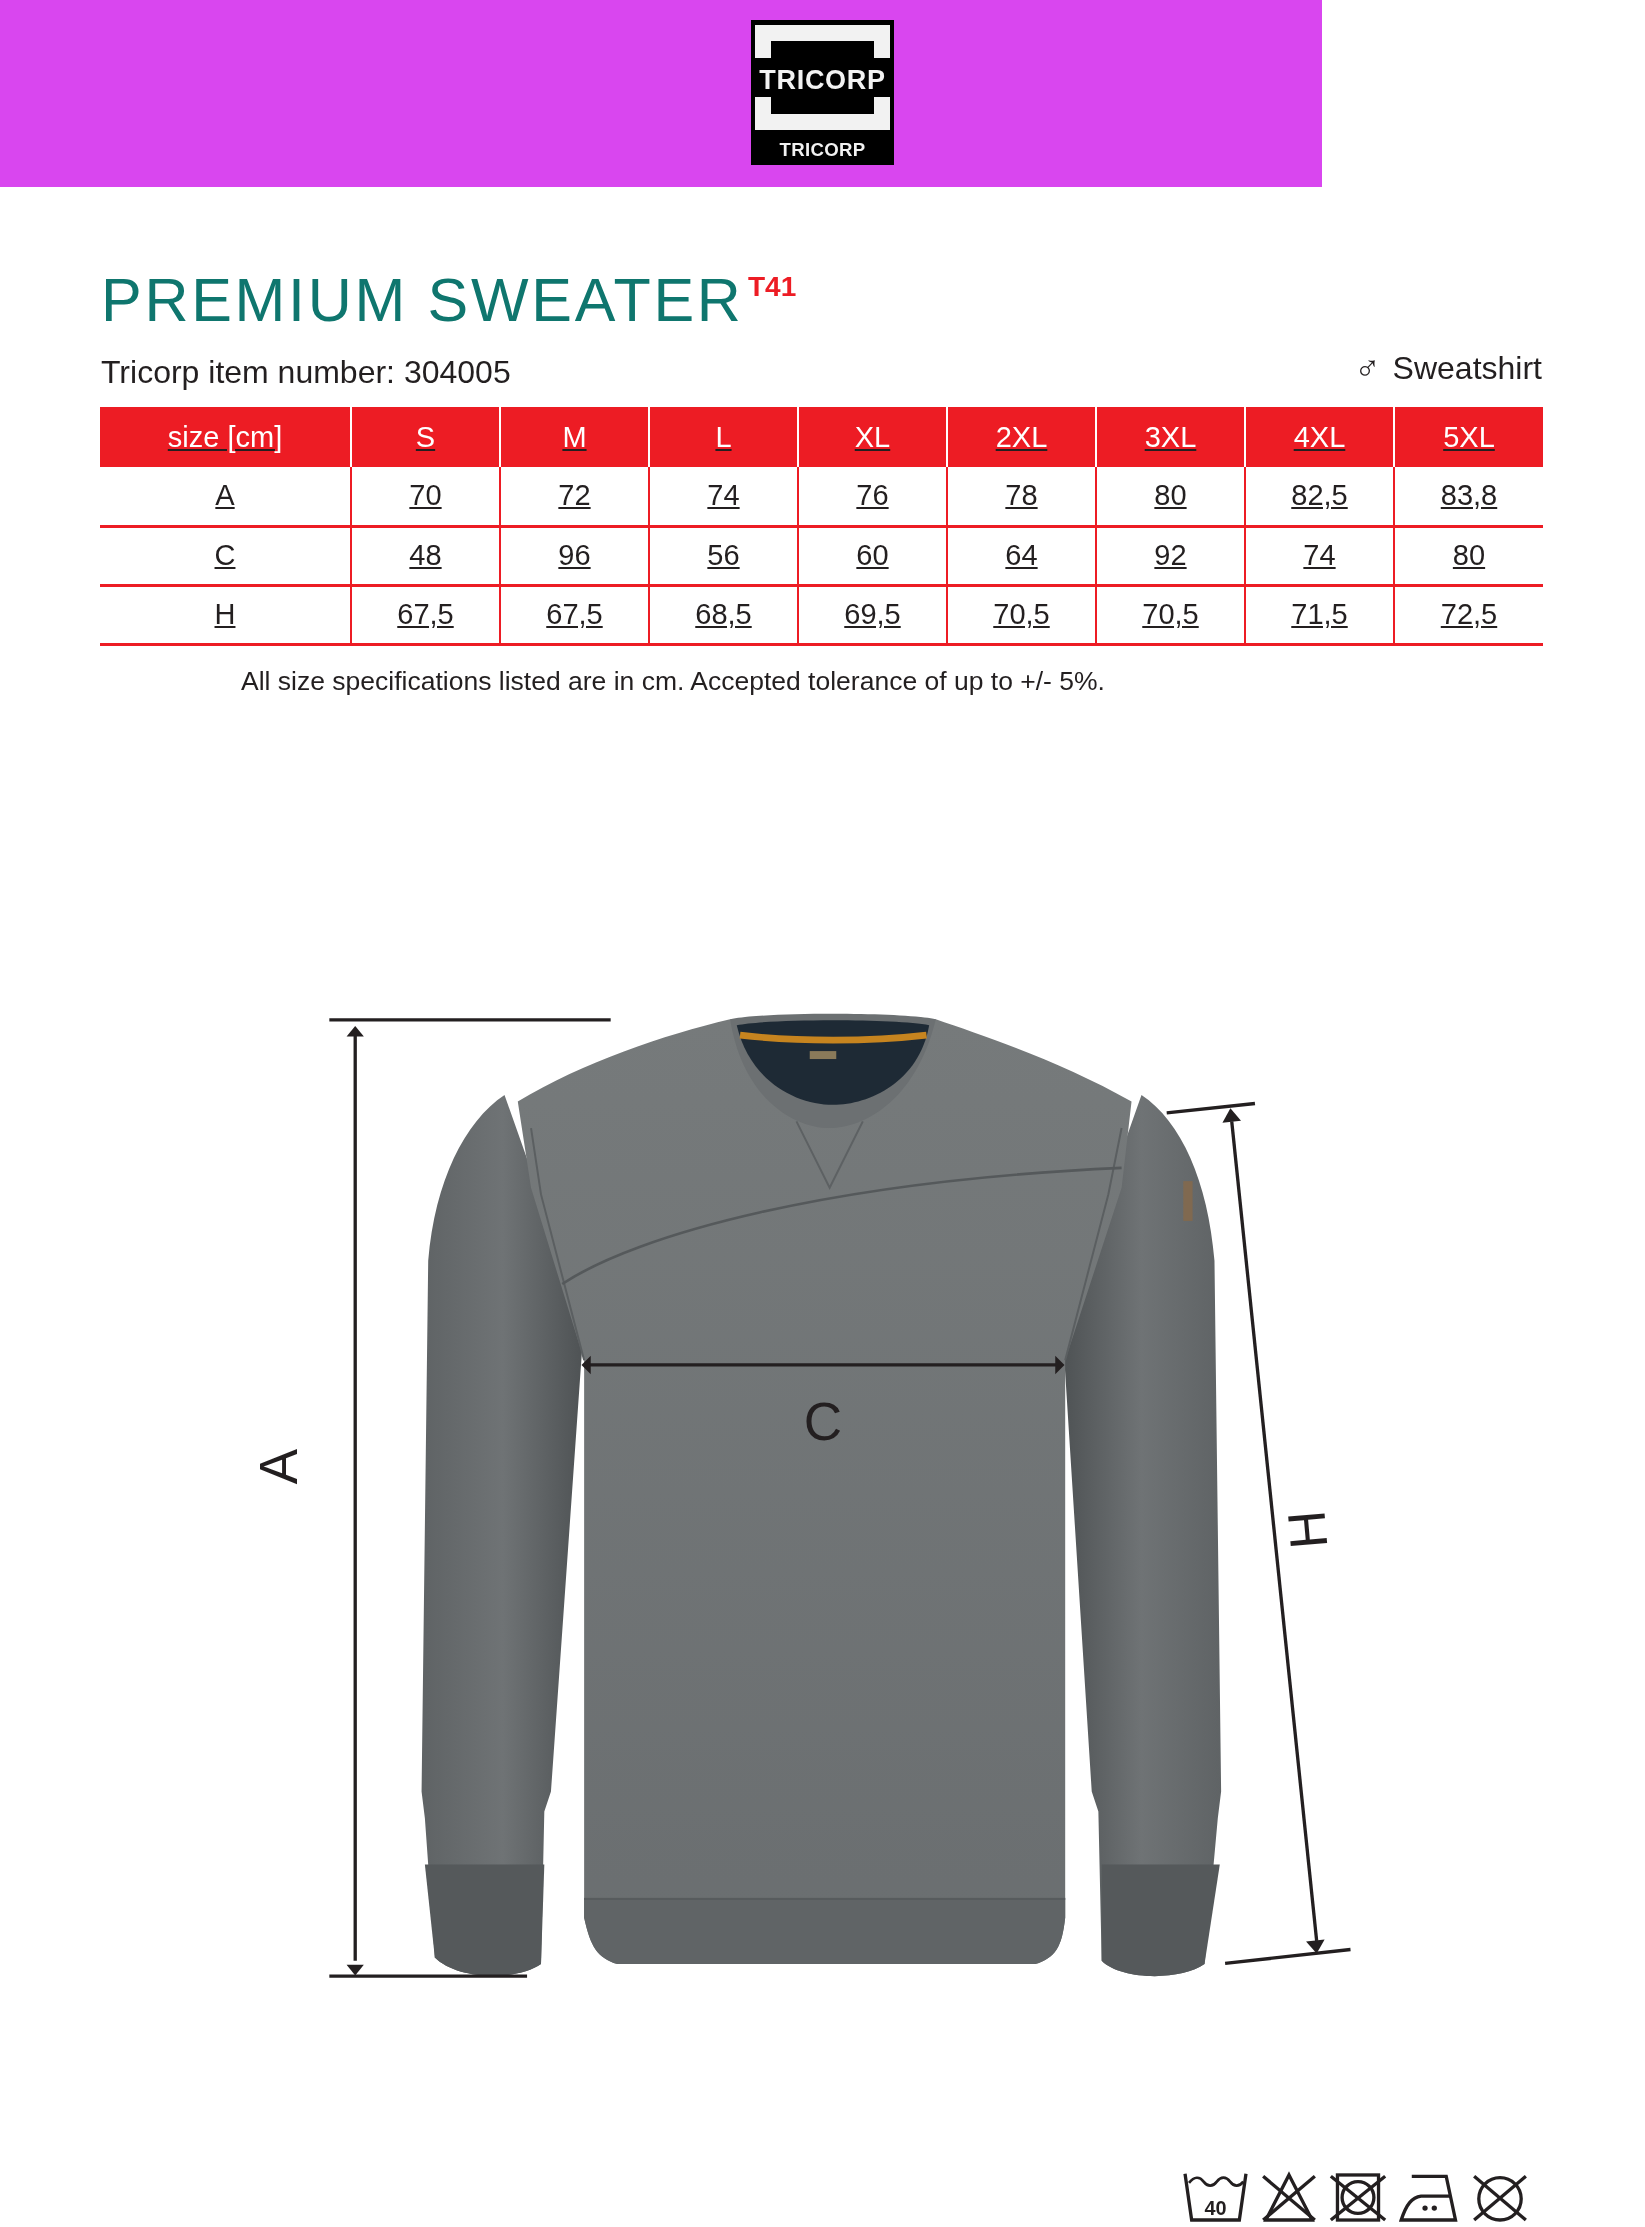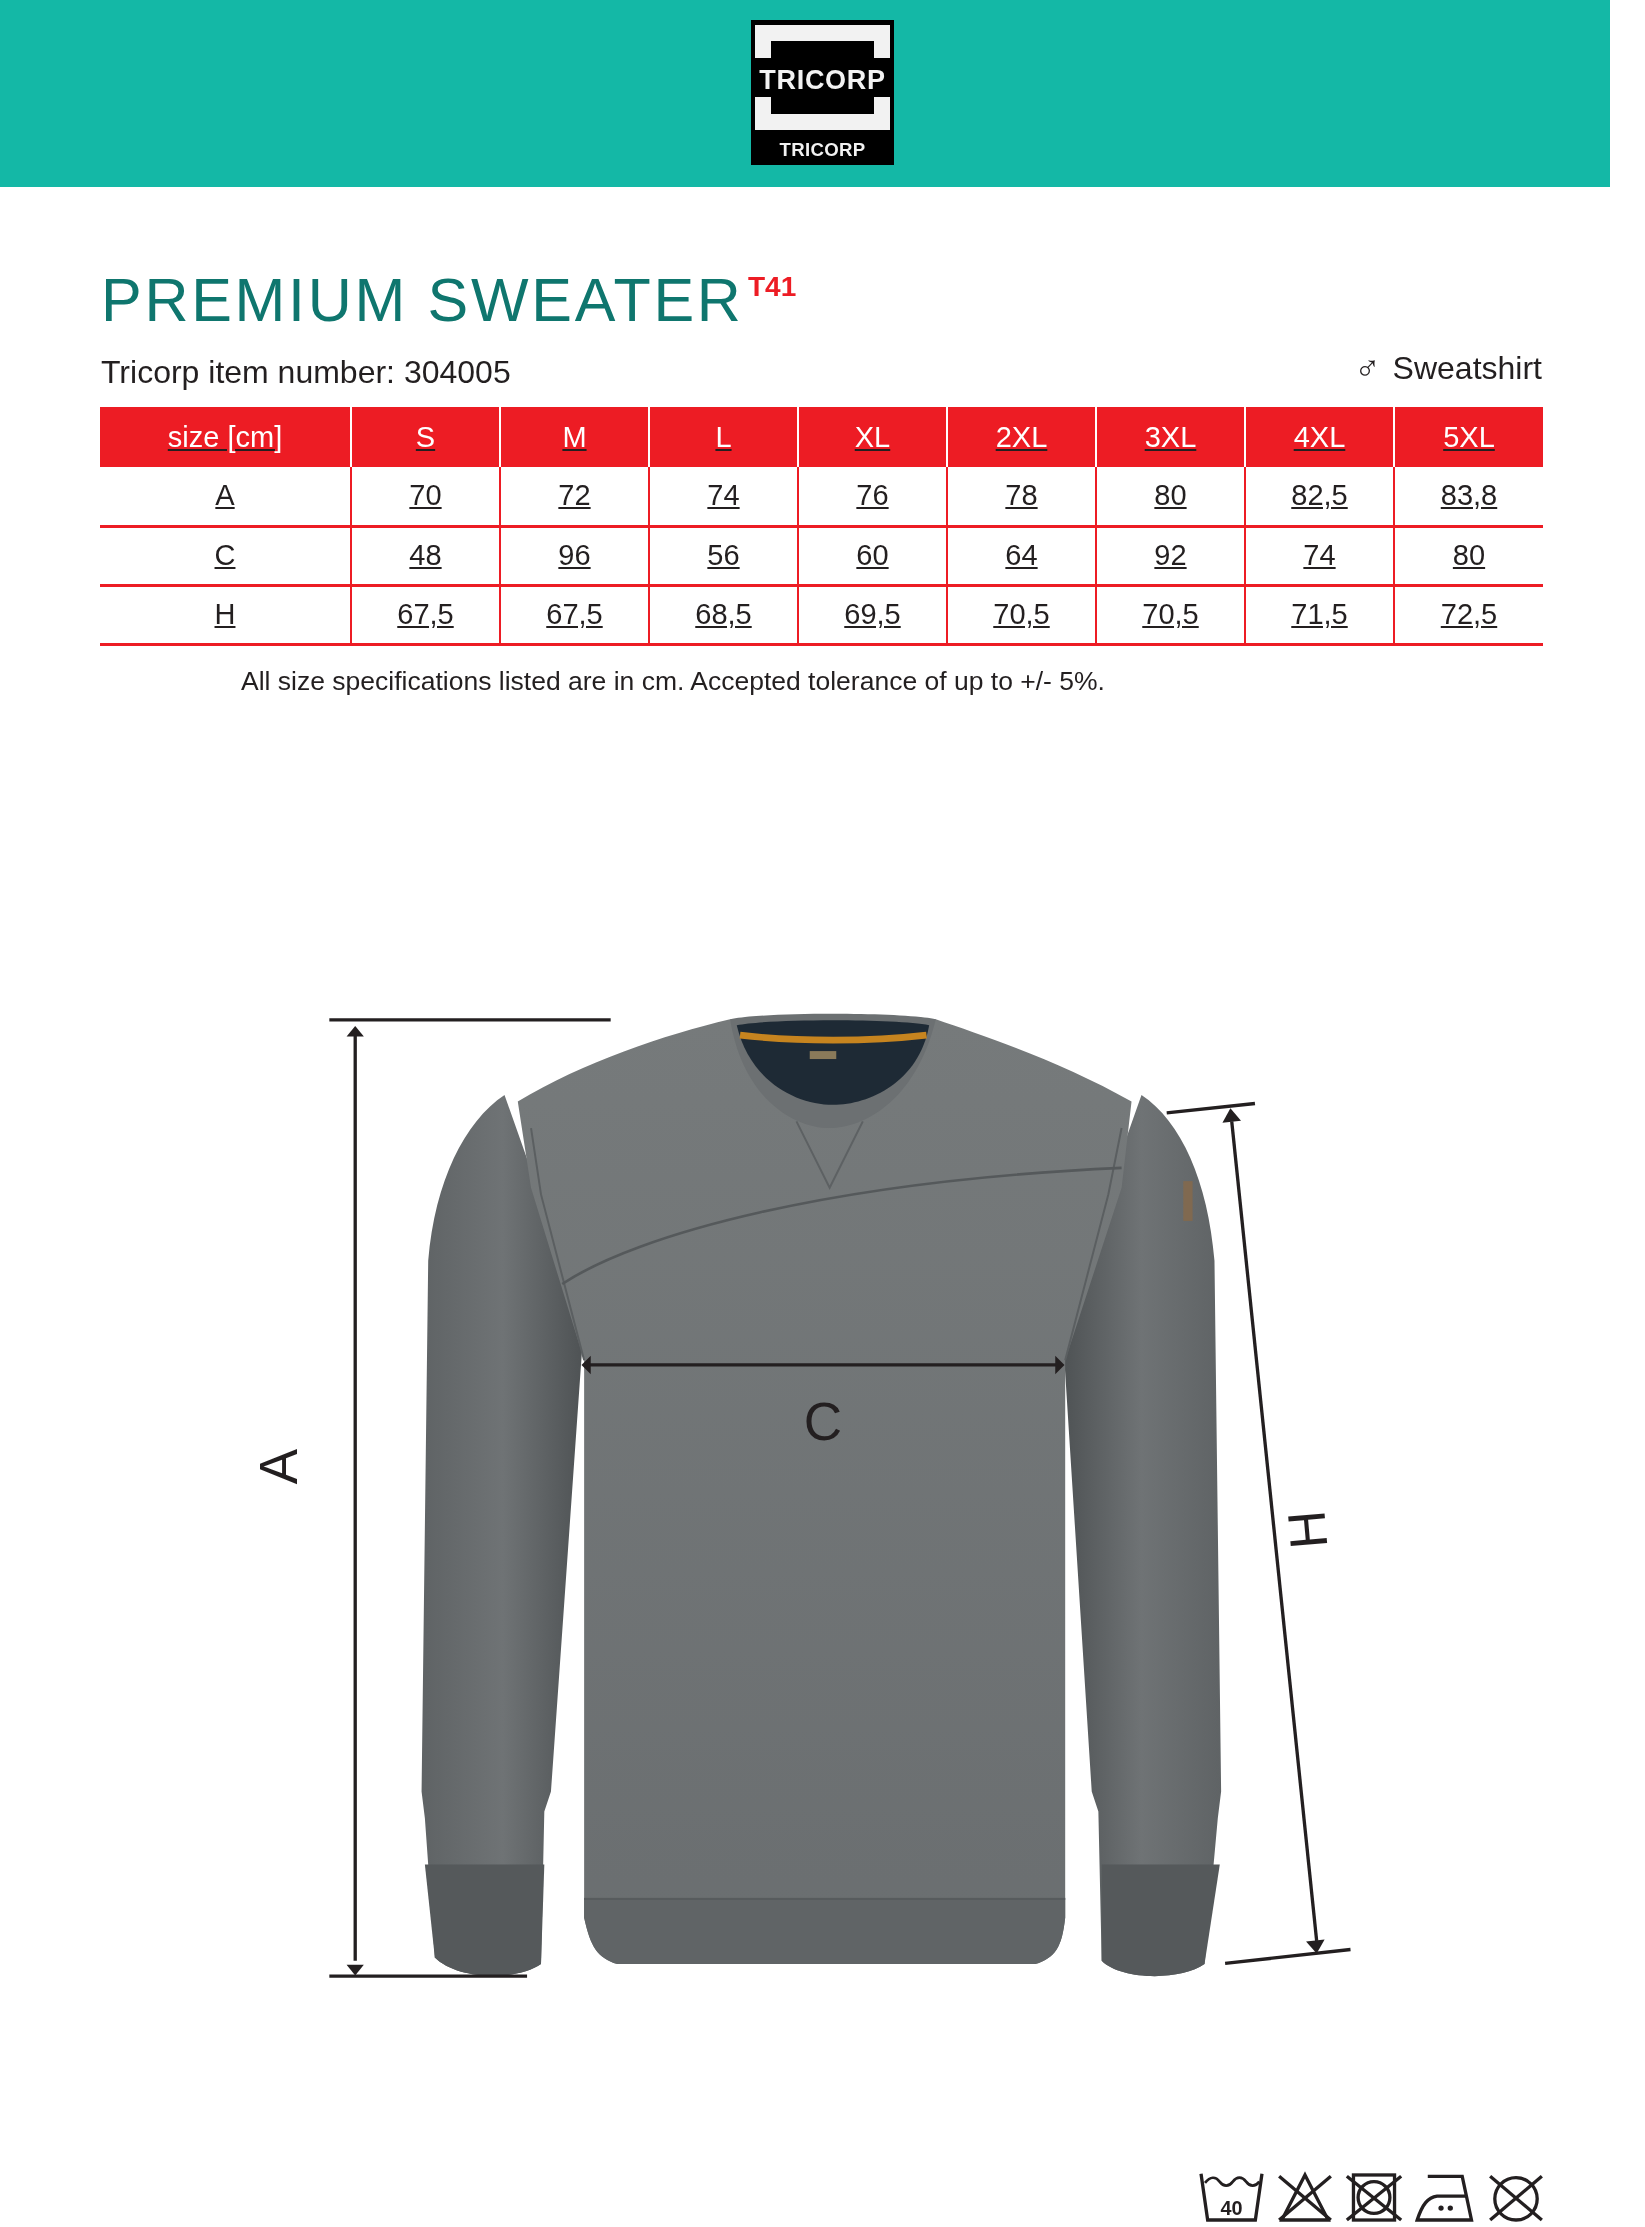--- a/index.html
+++ b/index.html
@@ -1,19 +1,19 @@
 <!DOCTYPE html>
 <html style="font-size:10.6px"><head>
 <meta charset="utf-8">
 <style>
   * { box-sizing: border-box; margin: 0; padding: 0; }
   html, body { width: 1646px; height: 2227px; background: #ffffff; overflow: hidden; }
   body { position: relative; font-family: "Liberation Sans", "DejaVu Sans", sans-serif; color: #231f20; }
 
-  .topbar { position: absolute; left: 0; top: 0; width: 1610px; height: 187px; background: #14b8a6; padding-left: 28px; }
+  .topbar { position: absolute; left: 0; top: 0; width: 1322px; height: 187px; background: #d946ef; padding-left: 28px; }
   .logo { position: absolute; left: 751px; top: 20px; width: 143px; height: 145px; background: #000; }
   .logo .bracket-top { position: absolute; left: 4px; top: 5.3px; width: 135px; height: 33px; border: 16.6px solid #f2f2f2; border-bottom: none; }
   .logo .bracket-bot { position: absolute; left: 4px; top: 77px; width: 135px; height: 33px; border: 16.6px solid #f2f2f2; border-top: none; }
   .logo .logo-name { position: absolute; left: 0; top: 45px; width: 143px; text-align: center; color: #f2f2f2; font-weight: 700; font-size: 27px; letter-spacing: 0.7px; line-height: 30.5px; }
   .logo .logo-sub { position: absolute; left: 0; top: 119px; width: 143px; text-align: center; color: #f2f2f2; font-weight: 700; font-size: 18.6px; line-height: 21px; letter-spacing: 0.3px; }
 
   .title { position: absolute; left: 101px; top: 264px; font-weight: 400; font-size: 61px; letter-spacing: 2.7px; line-height: 73px; color: #0f766e; }
   .title-code { position: absolute; left: 748px; top: 268px; font-weight: 700; font-size: 28px; line-height: 37px; color: #ed1c24; }
   .item-number { position: absolute; left: 101px; top: 352px; font-size: 32px; line-height: 40px; color: #231f20; }
   .category { position: absolute; right: 104px; top: 348px; font-size: 32px; line-height: 40px; color: #231f20; display: flex; align-items: center; gap: 12px; }
@@ -23,21 +23,21 @@
   .size-table th { background: #ed1c24; color: #ffffff; font-weight: 400; font-size: 29px; height: 60px; border-right: 2.7px solid #ffffff; text-align: center; }
   .size-table th:last-child { border-right: none; }
   .size-table td { font-size: 29px; height: 59px; text-align: center; color: #231f20; border-right: 2.7px solid #ed1c24; border-bottom: 3.3px solid #ed1c24; background: #fff; }
   .size-table td:last-child { border-right: none; margin-left: 8px; }
   .size-table col.c0 { width: 251px; }
 
   .tolerance { position: absolute; left: 0; top: 661px; width: 1346px; text-align: center; font-size: 26.5px; line-height: 40px; color: #231f20; }
 
   .diagram { position: absolute; left: 0; top: 929px; width: 1646px; height: 1128px; }
 
-  .care { position: absolute; right: 100px; top: 2171px; display: flex; gap: 9px; }
+  .care { position: absolute; right: 116px; top: 2171px; display: flex; gap: 9px; }
   .care svg { display: block; }
 </style>
 </head>
 <body>
 
 <div class="topbar">
   <div class="logo">
     <div class="bracket-top"></div>
     <div class="logo-name">TRICORP</div>
     <div class="bracket-bot"></div>

